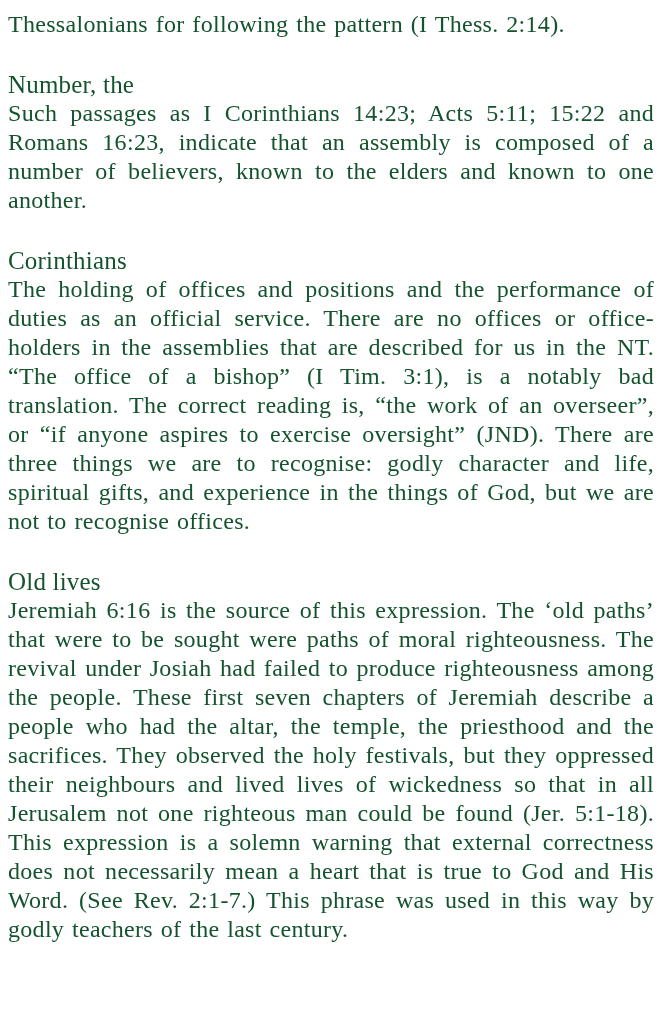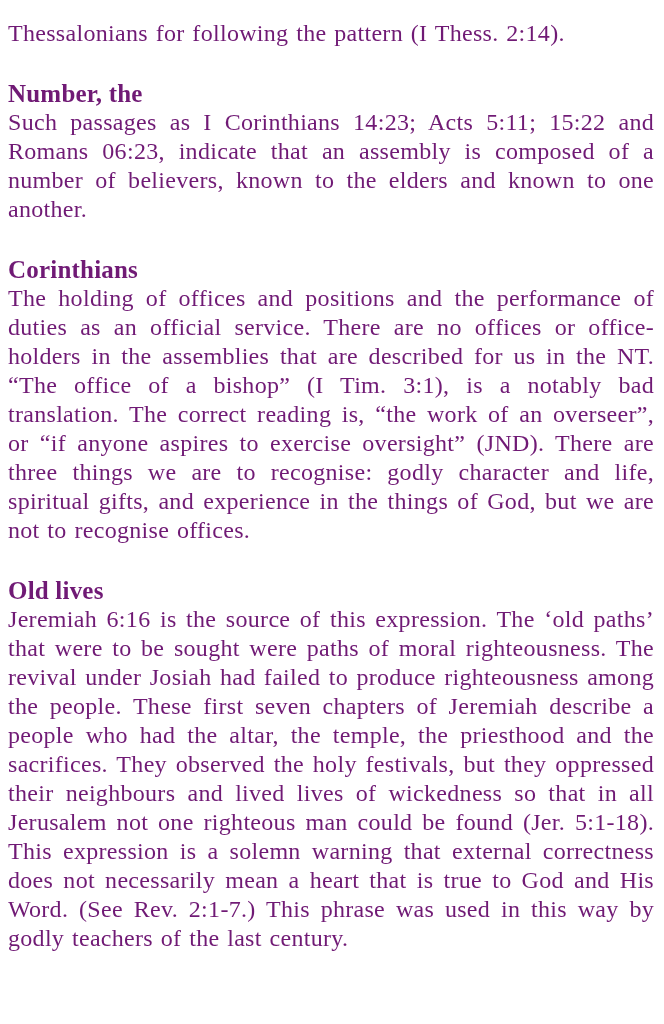--- a/index.html
+++ b/index.html
@@ -9,56 +9,56 @@
   }
   body {
     width: 664px;
     height: 1024px;
     overflow: hidden;
   }
   .page {
     box-sizing: border-box;
     width: 664px;
     height: 1024px;
-    padding: 19px 10px 0 8px;
+    padding: 10px 10px 0 8px;
     background: #ffffff;
-    color: #701a75;
+    color: #14532d;
     font-family: "Liberation Serif", "DejaVu Serif", serif;
     font-size: 24px;
     line-height: 29px;
     letter-spacing: 0.3px;
   }
   .body-text {
     margin: 0;
     text-align: justify;
     text-justify: inter-word;
     word-spacing: 1.5px;
   }
   .entry {
     margin-top: 31px;
   }
   .entry-heading {
     margin: 0;
     padding: 0;
     font-size: 25px;
     line-height: 29px;
-    font-weight: bold;
+    font-weight: normal;
     letter-spacing: 0.2px;
   }
 </style>
 </head>
 <body>
 
 <main class="page">
 
   <p class="body-text">Thessalonians for following the pattern (I Thess. 2:14).</p>
 
   <section class="entry">
     <h2 class="entry-heading">Number, the</h2>
-    <p class="body-text">Such passages as I Corinthians 14:23; Acts 5:11; 15:22 and Romans 06:23, indicate that an assembly is composed of a number of believers, known to the elders and known to one another.</p>
+    <p class="body-text">Such passages as I Corinthians 14:23; Acts 5:11; 15:22 and Romans 16:23, indicate that an assembly is composed of a number of believers, known to the elders and known to one another.</p>
   </section>
 
   <section class="entry">
     <h2 class="entry-heading">Corinthians</h2>
     <p class="body-text">The holding of offices and positions and the performance of duties as an official service. There are no offices or office-holders in the assemblies that are described for us in the NT. “The office of a bishop” (I Tim. 3:1), is a notably bad translation. The correct reading is, “the work of an overseer”, or “if anyone aspires to exercise oversight” (JND). There are three things we are to recognise: godly character and life, spiritual gifts, and experience in the things of God, but we are not to recognise offices.</p>
   </section>
 
   <section class="entry">
     <h2 class="entry-heading">Old lives</h2>
     <p class="body-text">Jeremiah 6:16 is the source of this expression. The ‘old paths’ that were to be sought were paths of moral righteousness. The revival under Josiah had failed to produce righteousness among the people. These first seven chapters of Jeremiah describe a people who had the altar, the temple, the priesthood and the sacrifices. They observed the holy festivals, but they oppressed their neighbours and lived lives of wickedness so that in all Jerusalem not one righteous man could be found (Jer. 5:1-18). This expression is a solemn warning that external correctness does not necessarily mean a heart that is true to God and His Word. (See Rev. 2:1-7.) This phrase was used in this way by godly teachers of the last century.</p>

